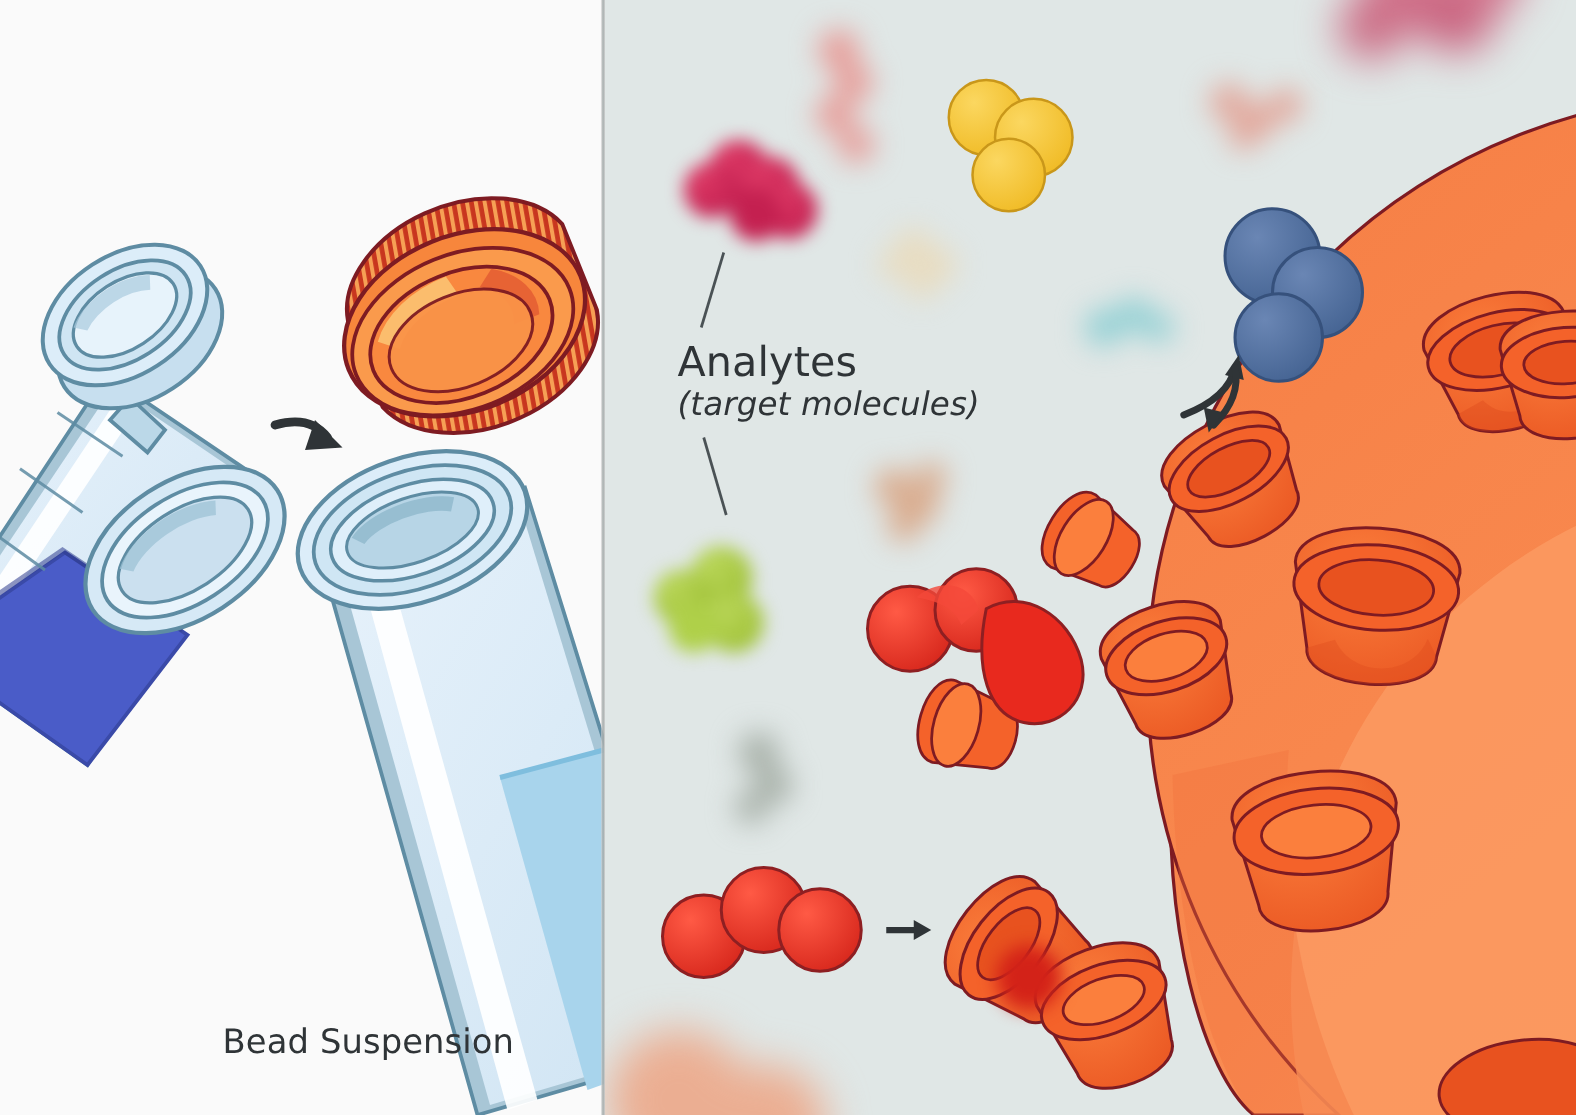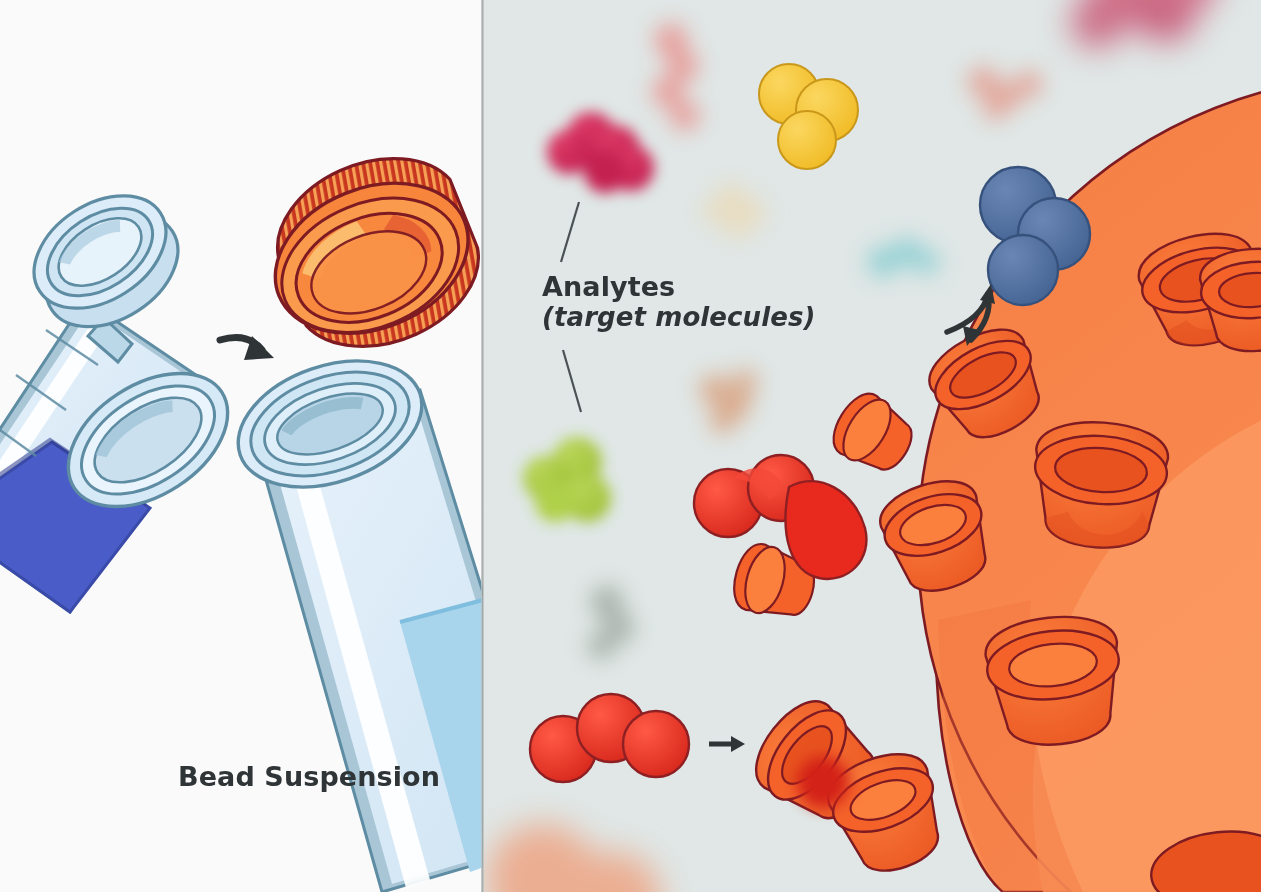--- a/index.html
+++ b/index.html
@@ -8,24 +8,24 @@
     position:relative;width:1261px;height:892px;overflow:hidden;
     background:#FAFAFA;
   }
   .panel{position:absolute;top:0;height:892px;}
   #left-panel{left:0;width:484px;background:#FAFAFA;}
   #right-panel{left:483px;width:778px;background:#E0E7E6;}
   #divider{position:absolute;left:481px;top:0;width:3px;height:892px;
     background:linear-gradient(to right,#cfcfcf,#9aa3a2,#cfcfcf);opacity:.85;}
   svg{display:block;}
   .lbl{position:absolute;color:#2f3437;letter-spacing:.1px;}
-  .lbl .t1{font-weight:700;font-size:27px;line-height:1.12;display:block;}
-  .lbl .t2{font-style:italic;font-size:26px;line-height:1.2;display:block;font-weight:700;}
+  .lbl .t1{font-weight:400;font-size:33px;line-height:1.12;display:block;}
+  .lbl .t2{font-style:italic;font-size:26px;line-height:1.2;display:block;font-weight:400;}
   #sample-label{left:42px;top:543px;}
-  #bead-label{left:178px;top:761px;font-weight:700;font-size:27px;}
+  #bead-label{left:178px;top:818px;font-weight:400;font-size:27px;}
   #analytes-label{left:542px;top:272px;}
   .blur1{filter:blur(7px);}
   .blur2{filter:blur(11px);}
   .blur3{filter:blur(16px);}
 </style>
 </head>
 <body>
 
 <div id="stage">
 

